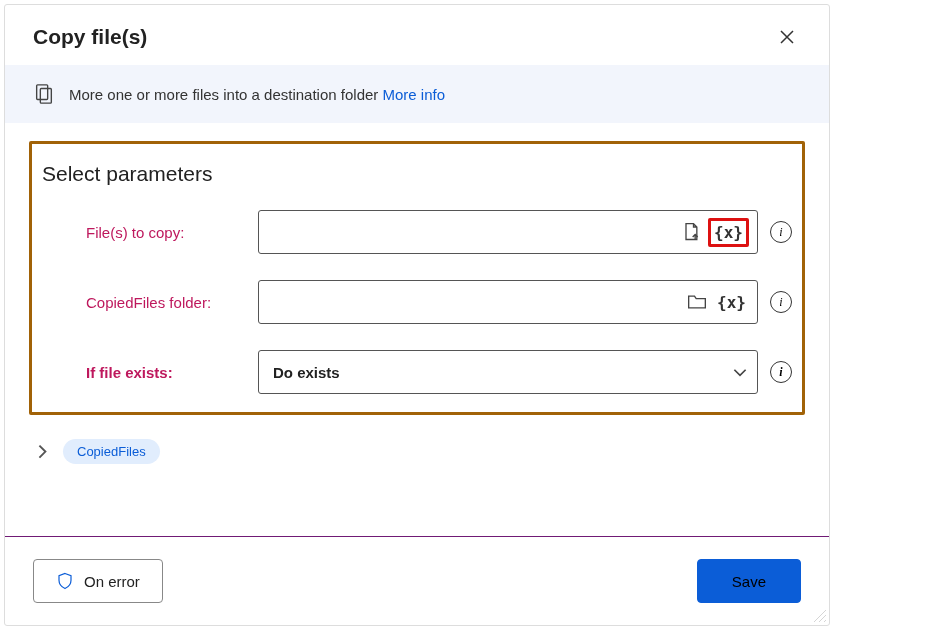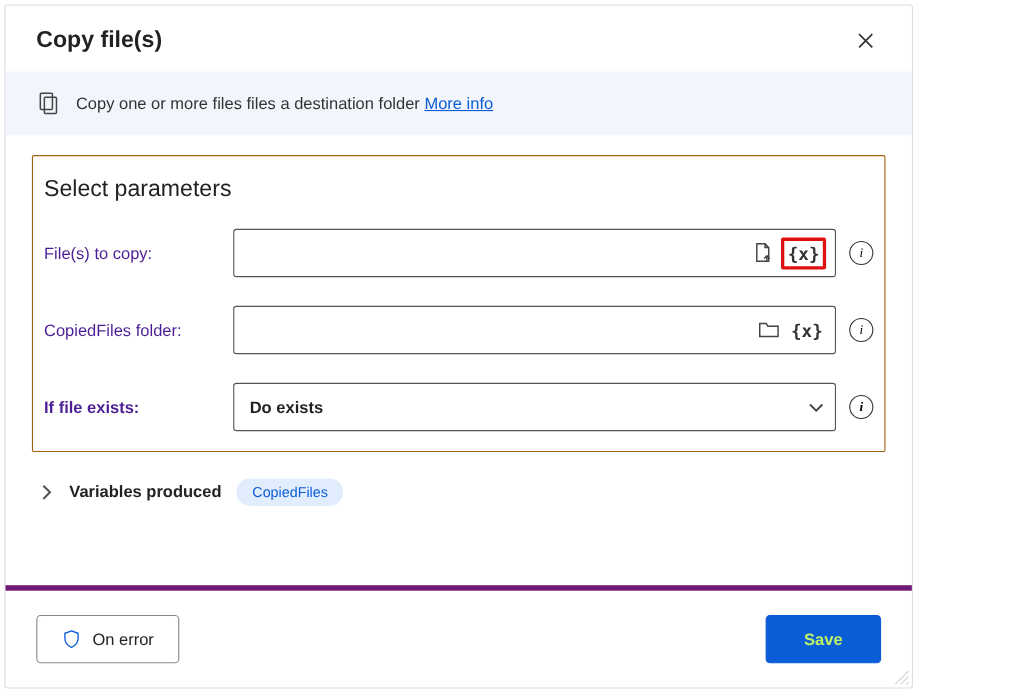--- a/index.html
+++ b/index.html
@@ -51,48 +51,48 @@
       font-size: 15px;
       color: #333;
     }
     .banner-icon {
       width: 22px;
       height: 22px;
       color: #444;
     }
     .link {
       color: #0b5dd7;
-      text-decoration: underline;
       cursor: pointer;
     }
     .body {
       flex: 1;
       padding: 18px 24px 10px 24px;
     }
     .red-box {
-      border: 1px solid #a16207;
+      border: 3px solid #a16207;
       border-radius: 2px;
       padding: 18px 10px 18px 10px;
     }
     .section-title {
       font-size: 21px;
       color: #222;
       margin-bottom: 24px;
       font-weight: 400;
     }
     .row {
       display: flex;
       align-items: center;
       margin-bottom: 26px;
     }
     .row:last-child { margin-bottom: 0; font-weight: bold; }
     .label {
       width: 172px;
       font-size: 15px;
-      color: #4c1d95;
+      color: #be185d;
+      margin-left: 44px;
     }
     .field-wrap {
       flex: 1;
       display: flex;
       align-items: center;
       gap: 12px;
     }
     .field {
       flex: 1;
       height: 44px;
@@ -172,21 +172,21 @@
     }
     .chip {
       background: #e1edfd;
       color: #0b5dd7;
       padding: 5px 14px;
       border-radius: 14px;
       font-size: 13px;
       cursor: pointer;
     }
     .footer {
-      border-top: 5px solid #701a75;
+      border-top: 1px solid #701a75;
       padding: 22px 28px;
       display: flex;
       align-items: center;
       justify-content: space-between;
     }
     .btn {
       height: 44px;
       padding: 0 22px;
       border-radius: 4px;
       font-size: 15px;
@@ -194,22 +194,22 @@
       display: flex;
       align-items: center;
       gap: 10px;
       border: 1px solid #888;
       background: #fff;
       color: #222;
     }
     .btn-primary {
       background: #0b5dd7;
       border-color: #0b5dd7;
-      color: #bef264;
-      font-weight: 700;
+      color: #000000;
+      font-weight: 400;
       padding: 12px 34px;
     }
     .right-buttons {
       display: flex;
       gap: 16px;
     }
     .shield {
       width: 18px;
       height: 18px;
       color: #0b5dd7;
@@ -236,21 +236,21 @@
         </svg>
     </div>
   </div>
 
   <div class="banner">
     <svg class="banner-icon" viewBox="0 0 24 24">
       <rect x="4" y="2" width="12" height="16" rx="1" fill="none" stroke="currentColor" stroke-width="1.5"></rect>
       <rect x="8" y="6" width="12" height="16" rx="1" fill="none" stroke="currentColor" stroke-width="1.5"></rect>
     </svg>
     <span>
-      <span>Copy one or more files files a destination folder</span>
+      <span>More one or more files into a destination folder</span>
       <a class="link">More info</a>
     </span>
   </div>
 
   <div class="body">
     <div class="red-box">
       <div class="section-title">Select parameters</div>
 
       <div class="row">
         <div class="label">File(s) to copy:</div>
@@ -296,21 +296,20 @@
           </div>
           <span class="info-icon">i</span>
         </div>
       </div>
     </div>
 
     <div class="vars-row">
       <svg class="expand" viewBox="0 0 10 16">
         <path d="M2 3l5 5-5 5" fill="none" stroke="currentColor" stroke-width="1.6"></path>
       </svg>
-      <span class="vars-label">Variables produced</span>
       <span class="chip">CopiedFiles</span>
     </div>
   </div>
 
   <div class="footer">
     <button class="btn">
       <svg class="shield" viewBox="0 0 24 24">
         <path d="M12 2l8 3v6c0 5-3.5 9-8 11-4.5-2-8-6-8-11V5z" fill="none" stroke="currentColor" stroke-width="1.6"></path>
       </svg>
       <span>On error</span>

